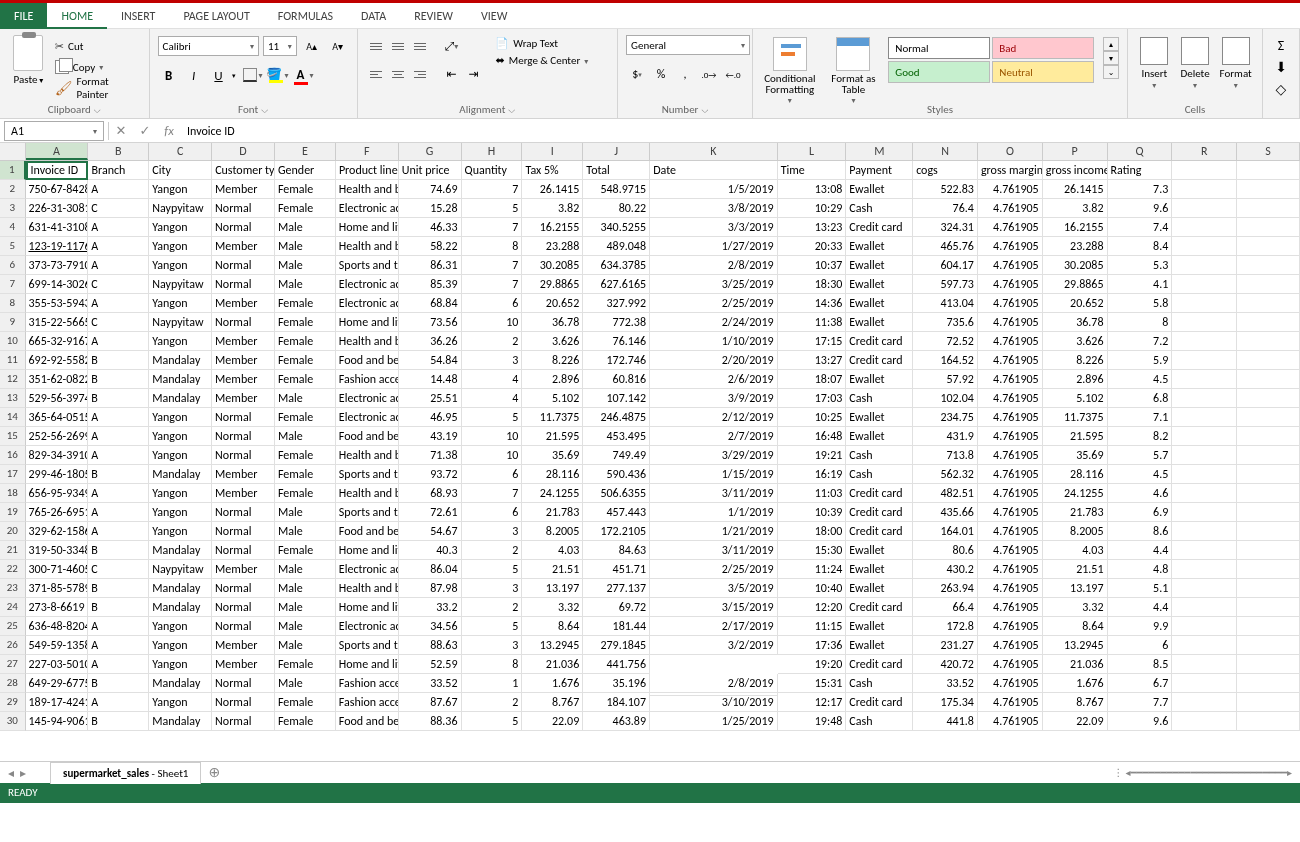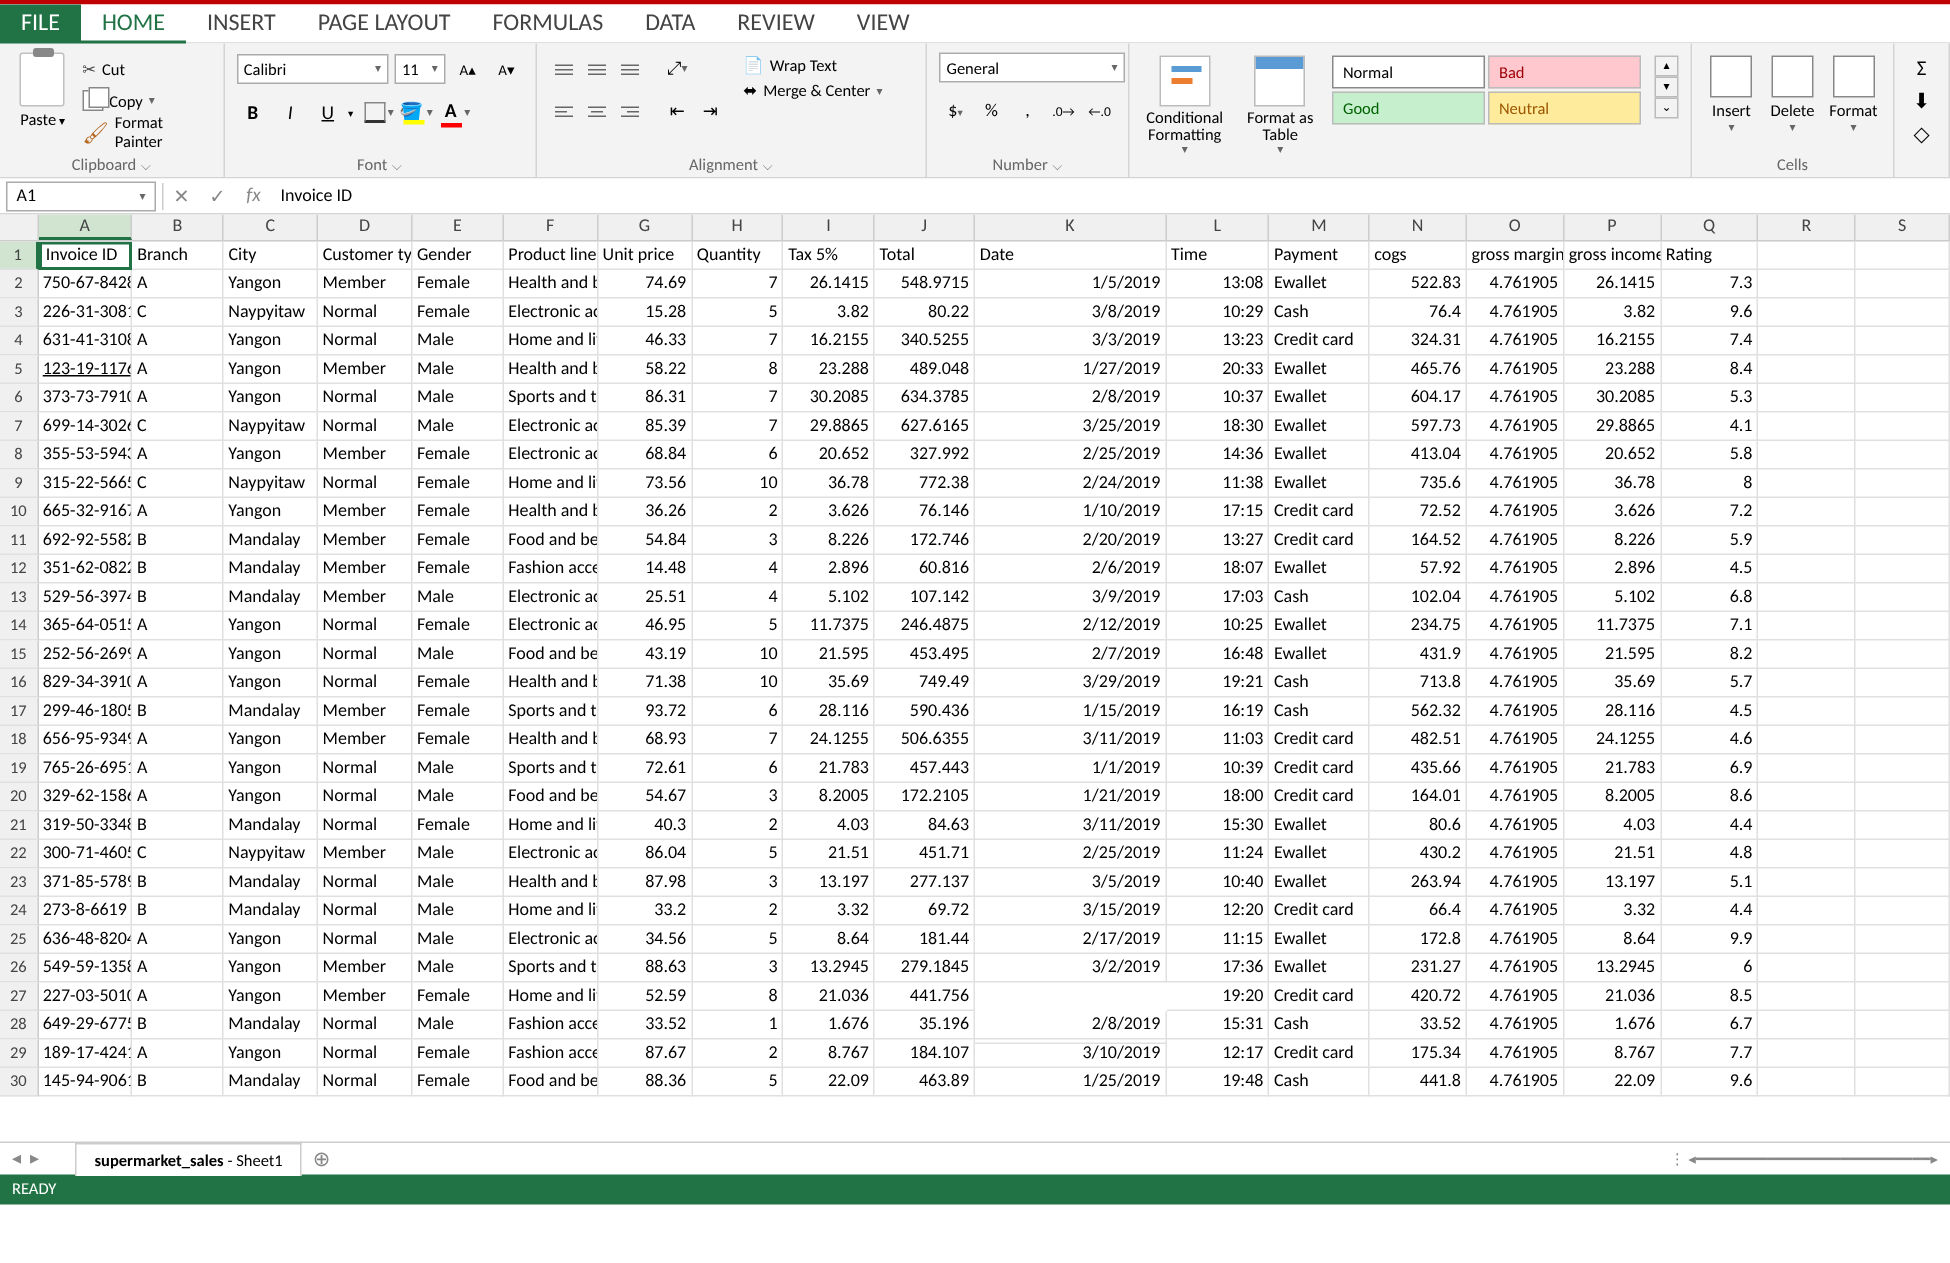--- a/index.html
+++ b/index.html
@@ -3,21 +3,21 @@
 <meta charset="utf-8">
 <style>
 * { box-sizing: border-box; margin: 0; padding: 0; }
 body { font-family: "Segoe UI", Calibri, sans-serif; font-size: 12px; background: #fff; overflow: hidden; width: 1300px; height: 842px; position: relative; }
 
 
 .top-red { height: 3px; background: #c00000; }
 
 
 .tabs { display: flex; align-items: center; height: 26px; background: #fff; border-bottom: 1px solid #e0e0e0; }
-.tab { padding: 0 14px; height: 26px; line-height: 26px; font-size: 16px; color: #444; cursor: pointer; }
+.tab { padding: 0 14px; height: 26px; line-height: 26px; font-size: 12px; color: #444; cursor: pointer; }
 .tab.file { background: #217346; color: #fff; font-weight: 400; }
 .tab.active { color: #217346; border-bottom: 2px solid #217346; }
 
 
 .ribbon { display: flex; height: 90px; background: #f3f3f3; border-bottom: 1px solid #d4d4d4; }
 .group { border-right: 1px solid #d4d4d4; padding: 4px 8px 2px 8px; display: flex; flex-direction: column; position: relative; }
 .group-label { position: absolute; bottom: 2px; left: 0; right: 0; text-align: center; font-size: 11px; color: #666; }
 .group-label.arrow::after { content: "⌵"; font-size: 9px; margin-left: 3px; color: #888; }
 .clipboard-group { width: 152px; }
 .font-group { width: 208px; }
@@ -306,20 +306,21 @@
         <div class="style-cell style-bad">Bad</div>
         <div class="style-cell style-good">Good</div>
         <div class="style-cell style-neutral">Neutral</div>
       </div>
       <div class="gallery-scroll">
           <span>▴</span>
           <span>▾</span>
           <span>⌄</span>
         </div>
     </div>
+    <div class="group-label">Styles</div>
   </div>
 
   <div class="group cells-group">
     <div class="cells-content">
       <div class="cell-btn">
           <div class="cell-icon"></div>
           <span>Insert</span>
           <span class="caret">▾</span>
         </div>
       <div class="cell-btn">

